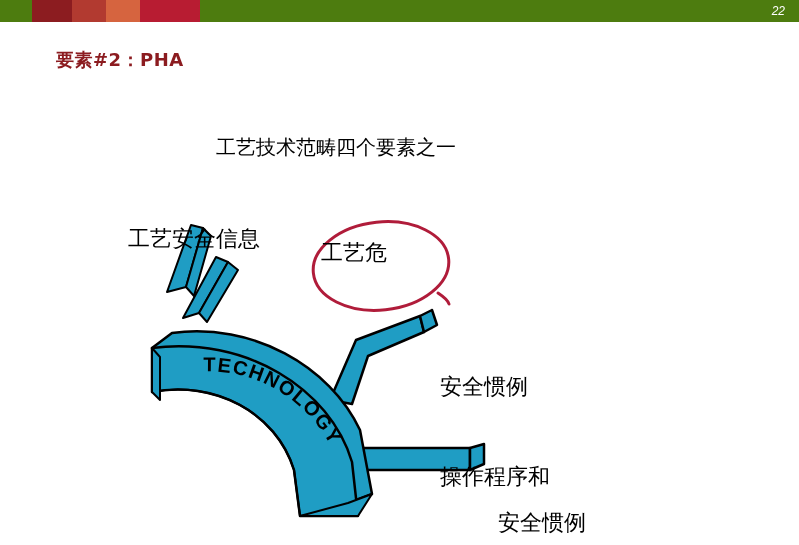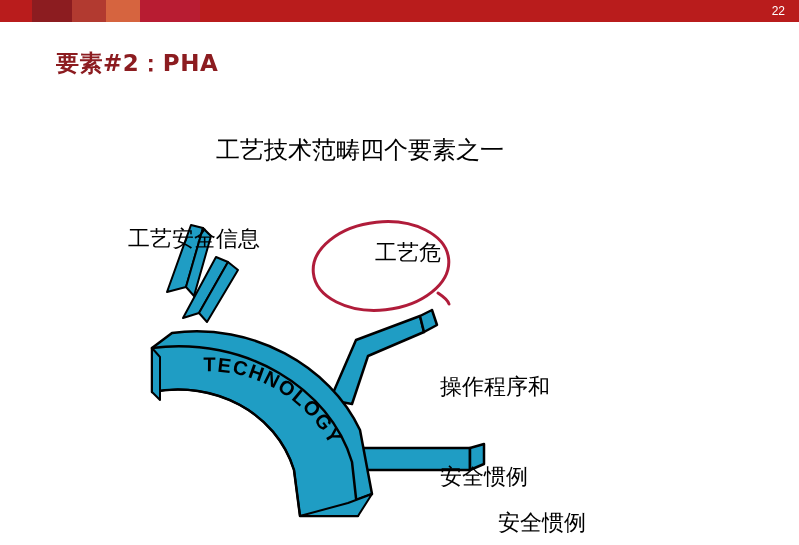--- a/index.html
+++ b/index.html
@@ -14,21 +14,22 @@
     background: #ffffff;
     overflow: hidden;
     font-family: "Liberation Sans", sans-serif;
   }
   
   .topbar {
     position: absolute;
     left: 0; top: 0;
     width: 799px;
     height: 22px;
-    background: #b91c1c;
+    background: #4d7c0f;
+    font-style: italic;
   }
   .topbar .seg {
     position: absolute;
     top: 0;
     height: 22px;
   }
   .seg-a { left: 32px;  width: 40px; background: #8c1c20; }
   .seg-b { left: 72px;  width: 34px; background: #b23a30; }
   .seg-c { left: 106px; width: 34px; background: #d6643f; }
   .seg-d { left: 140px; width: 60px; background: #b81c32; }
@@ -39,33 +40,33 @@
     color: #ffffff;
     font-size: 12px;
     line-height: 16px;
     font-family: "Liberation Sans", sans-serif;
   }
   
   .slide-title {
     position: absolute;
     left: 56px;
     top: 48px;
-    font-size: 23px;
+    font-size: 18px;
     font-weight: bold;
     color: #8c1c20;
     letter-spacing: 0.5px;
     white-space: nowrap;
     font-family: "DejaVu Sans", "Liberation Sans", sans-serif;
   }
   
   .slide-subtitle {
     position: absolute;
     left: 216px;
     top: 134px;
-    font-size: 24px;
+    font-size: 20px;
     color: #000000;
     white-space: nowrap;
     font-family: "DejaVu Serif", "Liberation Serif", serif;
   }
   
   .diagram {
     position: absolute;
     left: 0;
     top: 0;
     width: 799px;
@@ -80,21 +81,21 @@
     font-family: "DejaVu Serif", "Liberation Serif", serif;
   }
   .label-psi   { left: 104px; top: 224px; margin-left: 24px; }
   .label-ops   { left: 440px; top: 312px; }
   .label-moc   { left: 498px; top: 448px; }
   .label-pha {
     position: absolute;
     left: 321px;
     top: 238px;
     width: 120px;
-    text-align: right;
+    text-align: left;
     font-size: 22px;
     line-height: 30px;
     color: #000000;
     font-family: "DejaVu Serif", "Liberation Serif", serif;
   }
 </style>
 </head>
 <body>
 
 <div id="slide">
@@ -162,22 +163,22 @@
       </g>
     </svg>
 
     <div class="label label-psi">工艺安全信息</div>
 
     <div class="label-pha">
       <div>工艺危</div>
     </div>
 
     <div class="label label-ops">
+      <div>安全惯例</div>
       <div>操作程序和</div>
-      <div>安全惯例</div>
     </div>
 
     <div class="label label-moc">
       <div>安全惯例</div>
       
     </div>
 
   </div>
 </div>
 

